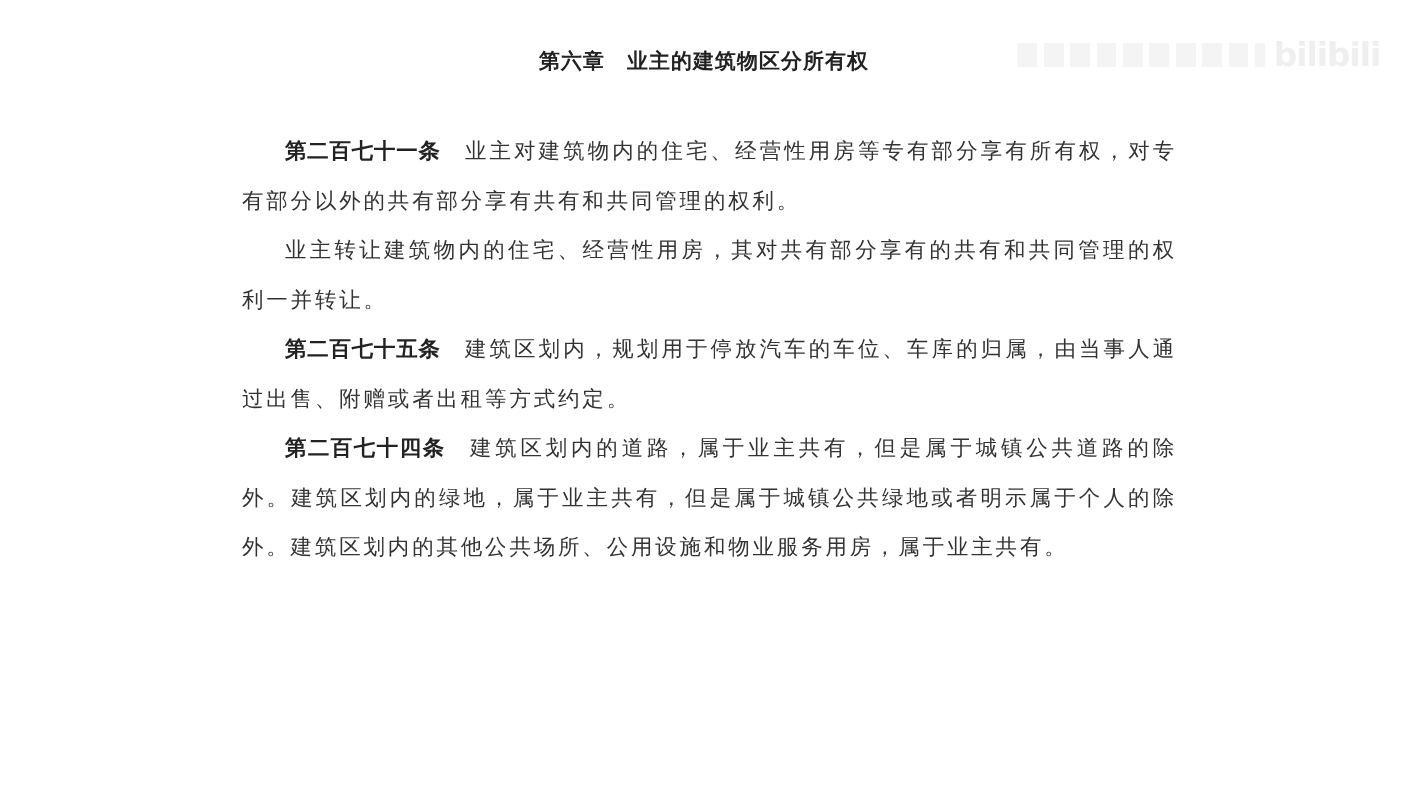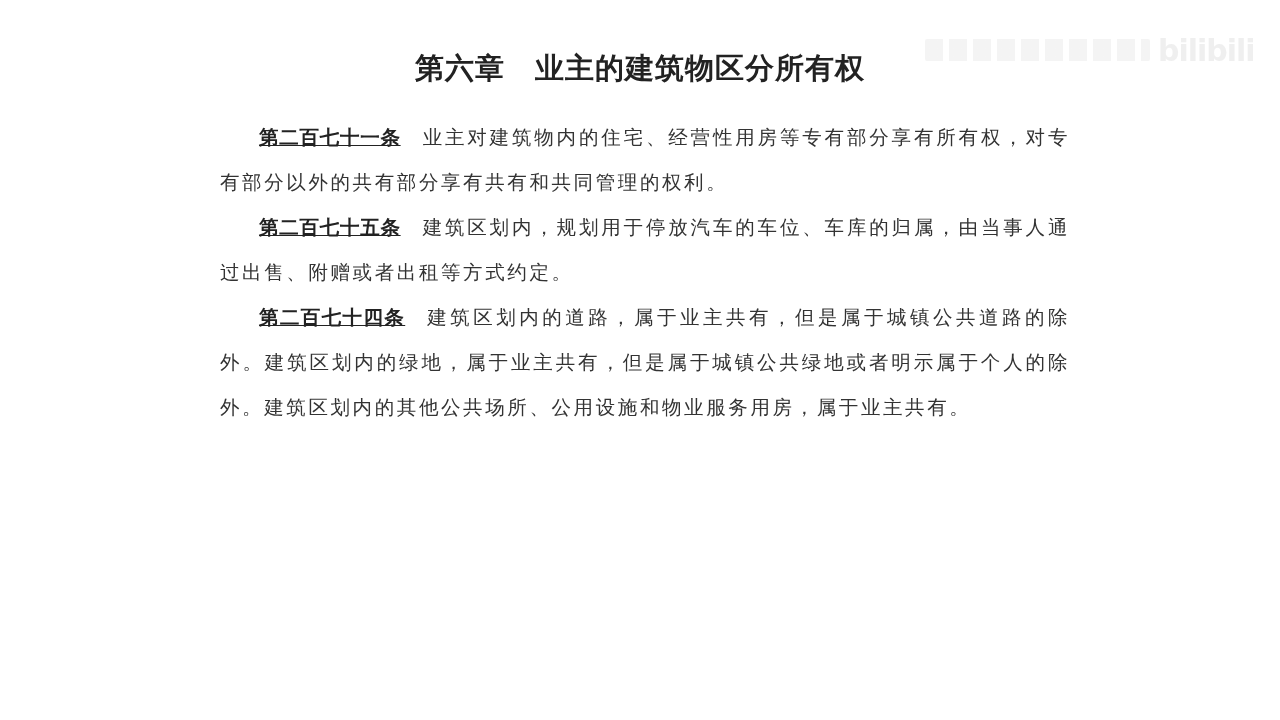--- a/index.html
+++ b/index.html
@@ -16,21 +16,21 @@
       color: #2b2b2b;
     }
     .chapter-title {
       position: absolute;
       top: 30px;
       left: 0;
       width: 1280px;
       text-align: center;
       font-family: "DejaVu Sans", "Liberation Sans", sans-serif;
       font-weight: bold;
-      font-size: 29px;
+      font-size: 19px;
       letter-spacing: 1px;
       color: #222222;
       white-space: pre;
     }
     .doc-body {
       position: absolute;
       top: 115px;
       left: 220px;
       width: 850px;
     }
@@ -42,21 +42,20 @@
       text-indent: 2em;
       text-align: justify;
       color: #333333;
     }
     .article-no {
       font-family: "DejaVu Sans", "Liberation Sans", sans-serif;
       font-weight: bold;
       color: #222222;
       letter-spacing: 0.5px;
       margin-right: 22px;
-      text-decoration: underline;
     }
     .watermark {
       position: absolute;
       top: 30px;
       left: 925px;
       width: 335px;
       height: 40px;
       display: flex;
       align-items: center;
       gap: 8px;
@@ -87,20 +86,21 @@
 <h1 class="chapter-title">第六章　业主的建筑物区分所有权</h1>
 
 <div class="doc-body">
 
   <p class="para">
     <span class="article-no">第二百七十一条</span><span>业主对建筑物内的住宅、经营性用房等专有部分享有所有权，对专有部分以外的共有部分享有共有和共同管理的权利。</span>
   </p>
 
 
 
+  <p class="para">业主转让建筑物内的住宅、经营性用房，其对共有部分享有的共有和共同管理的权利一并转让。</p>
 
   <p class="para">
     <span class="article-no">第二百七十五条</span><span>建筑区划内，规划用于停放汽车的车位、车库的归属，由当事人通过出售、附赠或者出租等方式约定。</span>
   </p>
 
   <p class="para">
     <span class="article-no">第二百七十四条</span><span>建筑区划内的道路，属于业主共有，但是属于城镇公共道路的除外。建筑区划内的绿地，属于业主共有，但是属于城镇公共绿地或者明示属于个人的除外。建筑区划内的其他公共场所、公用设施和物业服务用房，属于业主共有。</span>
   </p>
 
 </div>

